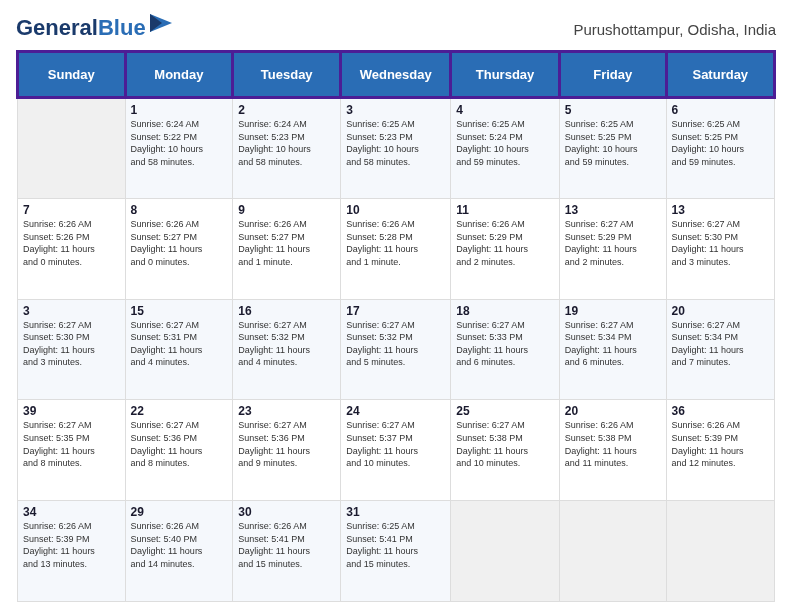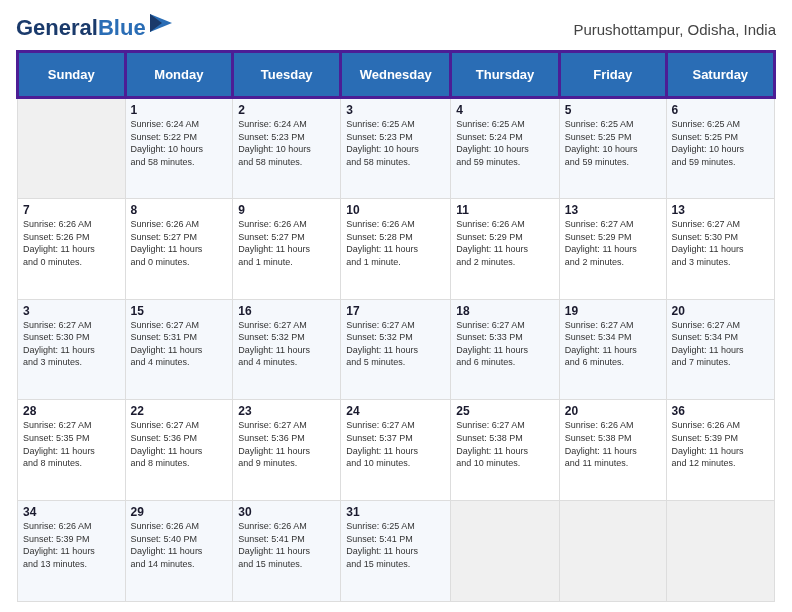--- a/index.html
+++ b/index.html
@@ -281,21 +281,21 @@
             <td>
               <span class="day-num">20</span>
               <div class="day-info" style="white-space: pre-line;">Sunrise: 6:27 AM
 Sunset: 5:34 PM
 Daylight: 11 hours
 and 7 minutes.</div>
             </td>
           </tr>
           <tr>
             <td>
-              <span class="day-num">28</span>
+              <span class="day-num">39</span>
               <div class="day-info" style="white-space: pre-line;">Sunrise: 6:27 AM
 Sunset: 5:35 PM
 Daylight: 11 hours
 and 8 minutes.</div>
             </td>
             <td>
               <span class="day-num">22</span>
               <div class="day-info" style="white-space: pre-line;">Sunrise: 6:27 AM
 Sunset: 5:36 PM
 Daylight: 11 hours

